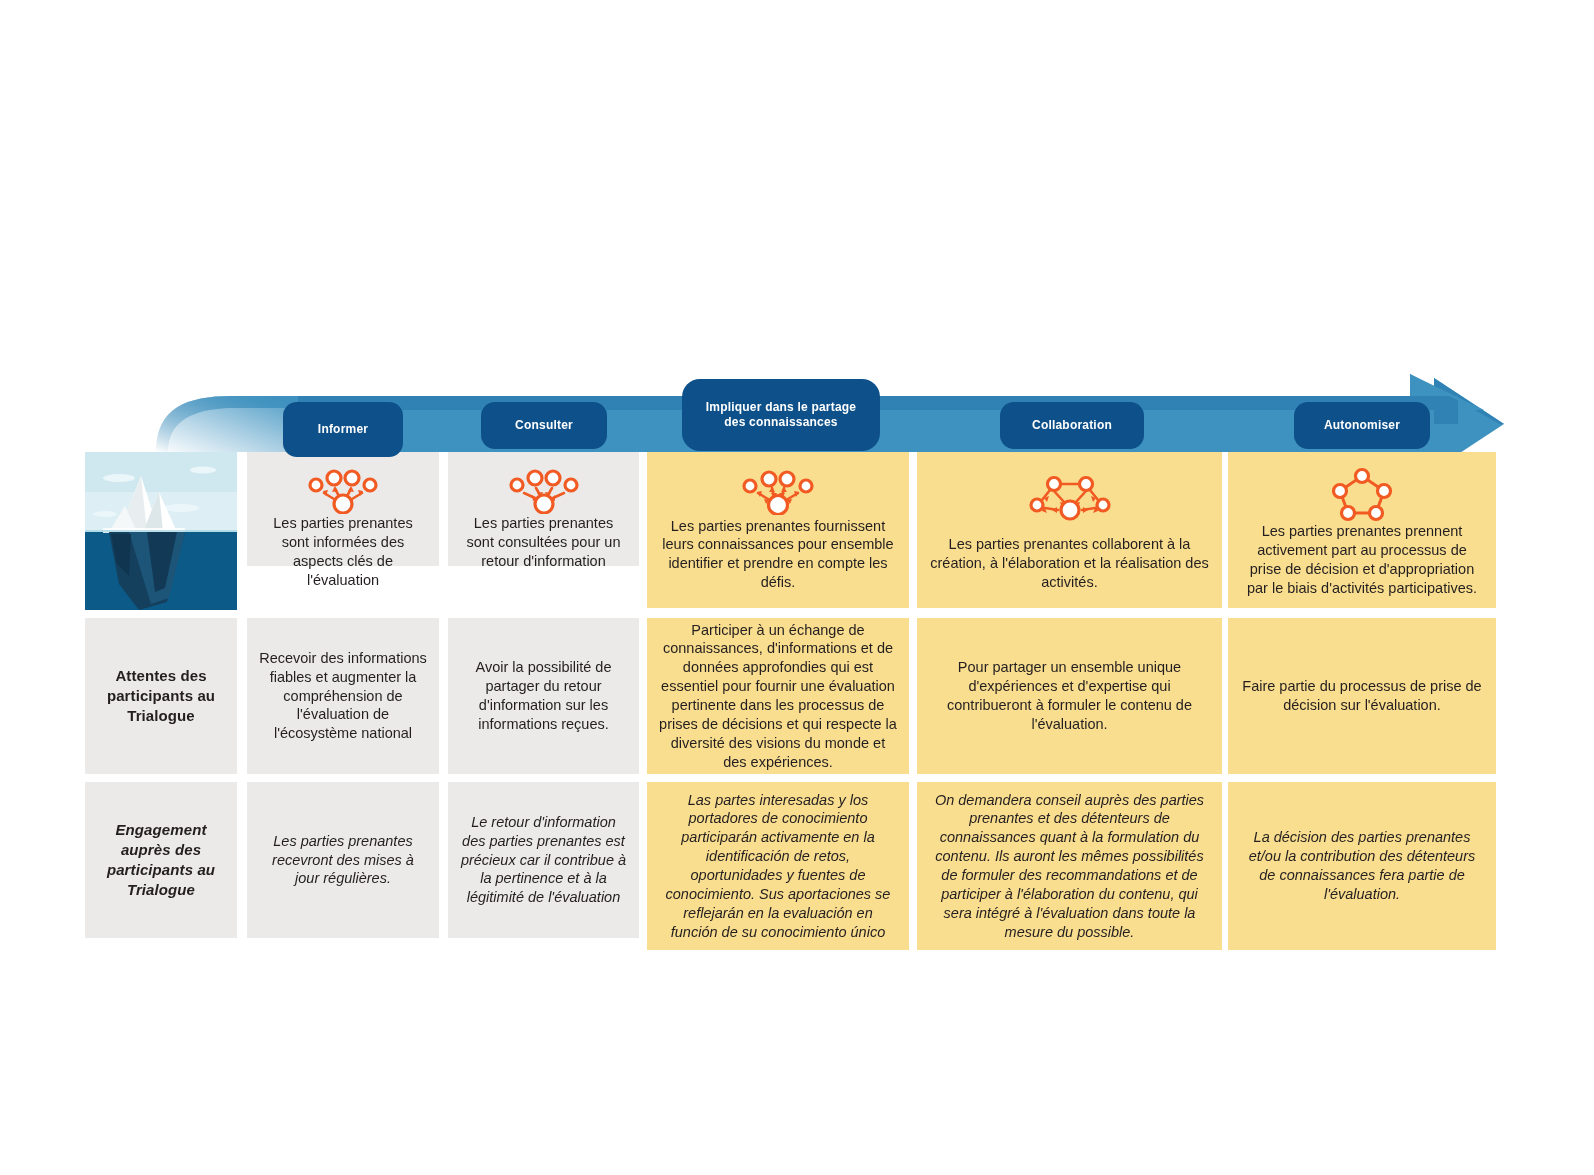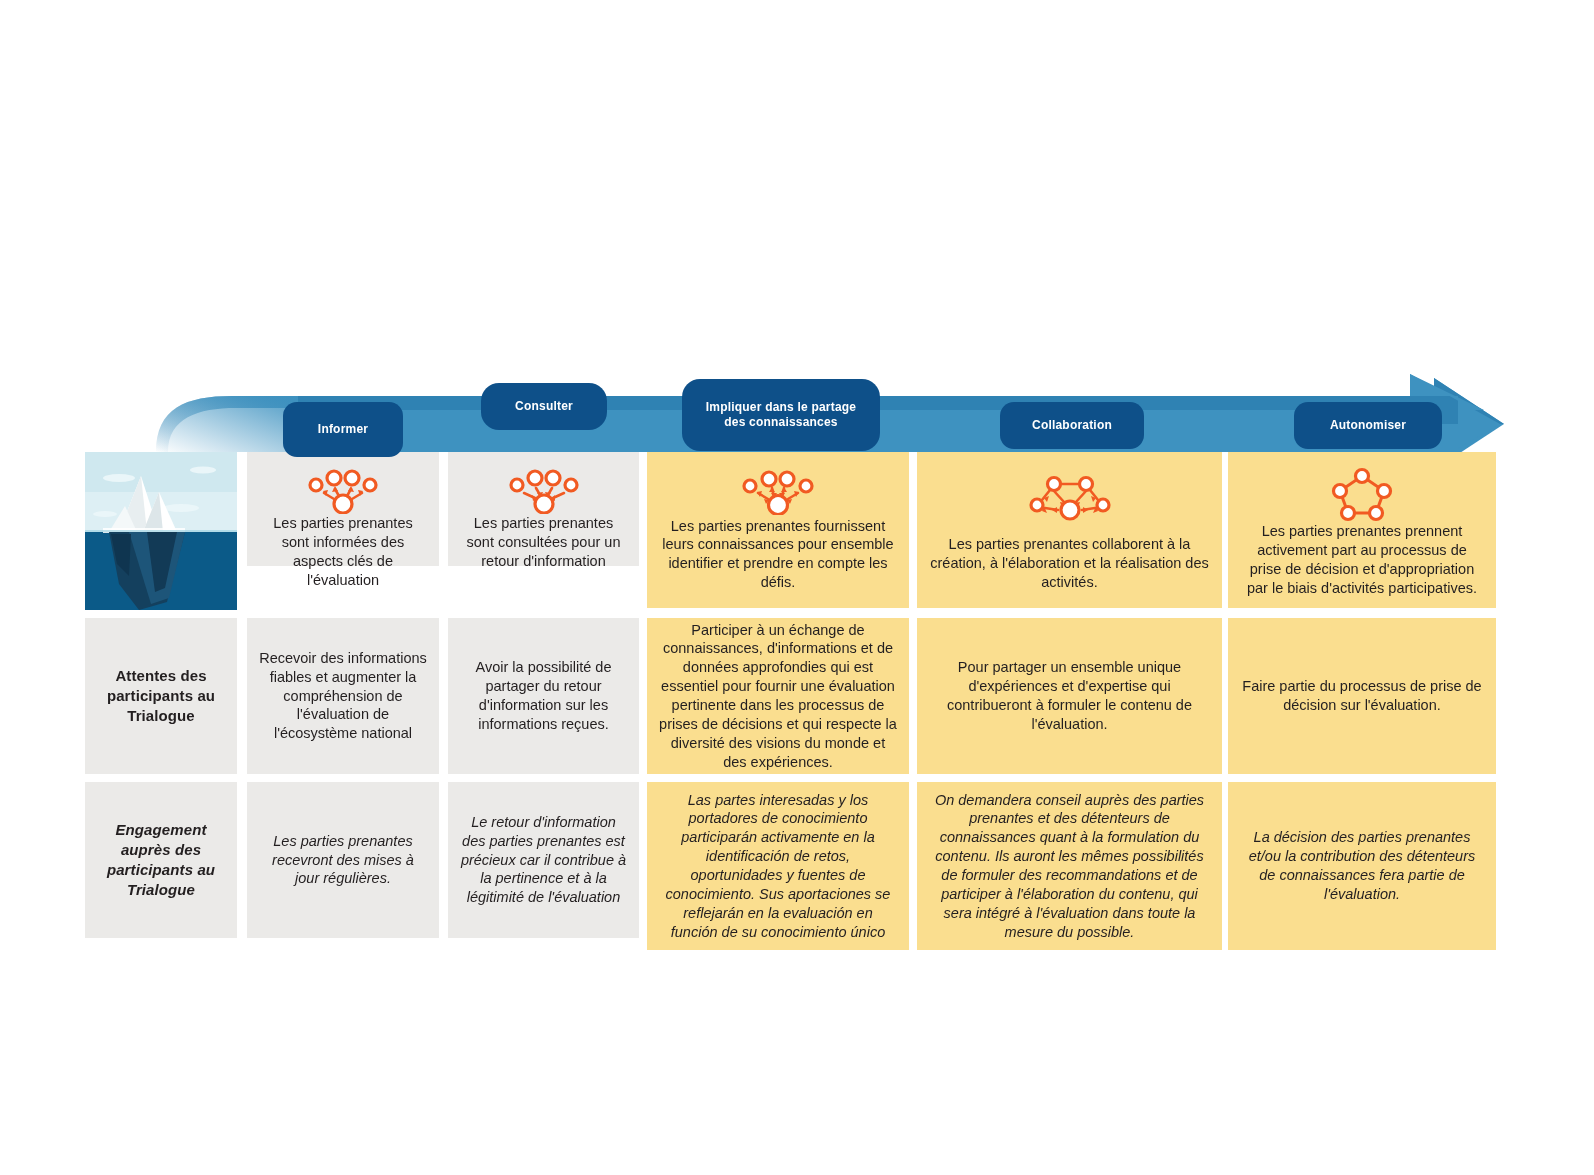--- a/index.html
+++ b/index.html
@@ -296,21 +296,21 @@
       <div class="cell c-1 gray">Les parties prenantes recevront des mises à jour régulières.</div>
       <div class="cell c-2 gray">Le retour d'information des parties prenantes est précieux car il contribue à la pertinence et à la légitimité de l'évaluation</div>
       <div class="cell c-3 yellow">Las partes interesadas y los portadores de conocimiento participarán activamente en la identificación de retos, oportunidades y fuentes de conocimiento. Sus aportaciones se reflejarán en la evaluación en función de su conocimiento único</div>
       <div class="cell c-4 yellow">On demandera conseil auprès des parties prenantes et des détenteurs de connaissances quant à la formulation du contenu. Ils auront les mêmes possibilités de formuler des recommandations et de participer à l'élaboration du contenu, qui sera intégré à l'évaluation dans toute la mesure du possible.</div>
       <div class="cell c-5 yellow">La décision des parties prenantes et/ou la contribution des détenteurs de connaissances fera partie de l'évaluation.</div>
     </div>
   </div>
 
   <div class="pill" style="left:283px;top:402px;width:120px;height:55px;">Informer</div>
 
-  <div class="pill" style="left:481px;top:383px;width:126px;height:47px;border-radius:18px;">Consulter</div>
+  <div class="pill" style="left:481px;top:402px;width:126px;height:47px;">Consulter</div>
 
   <div class="pill" style="left:682px;top:379px;width:198px;height:72px;border-radius:18px;">Impliquer dans le partage des connaissances</div>
 
   <div class="pill" style="left:1000px;top:402px;width:144px;height:47px;">Collaboration</div>
 
-  <div class="pill" style="left:1294px;top:402px;width:148px;height:47px;">Autonomiser</div>
+  <div class="pill" style="left:1294px;top:402px;width:136px;height:47px;">Autonomiser</div>
 
 </div>
 
 </body></html>

